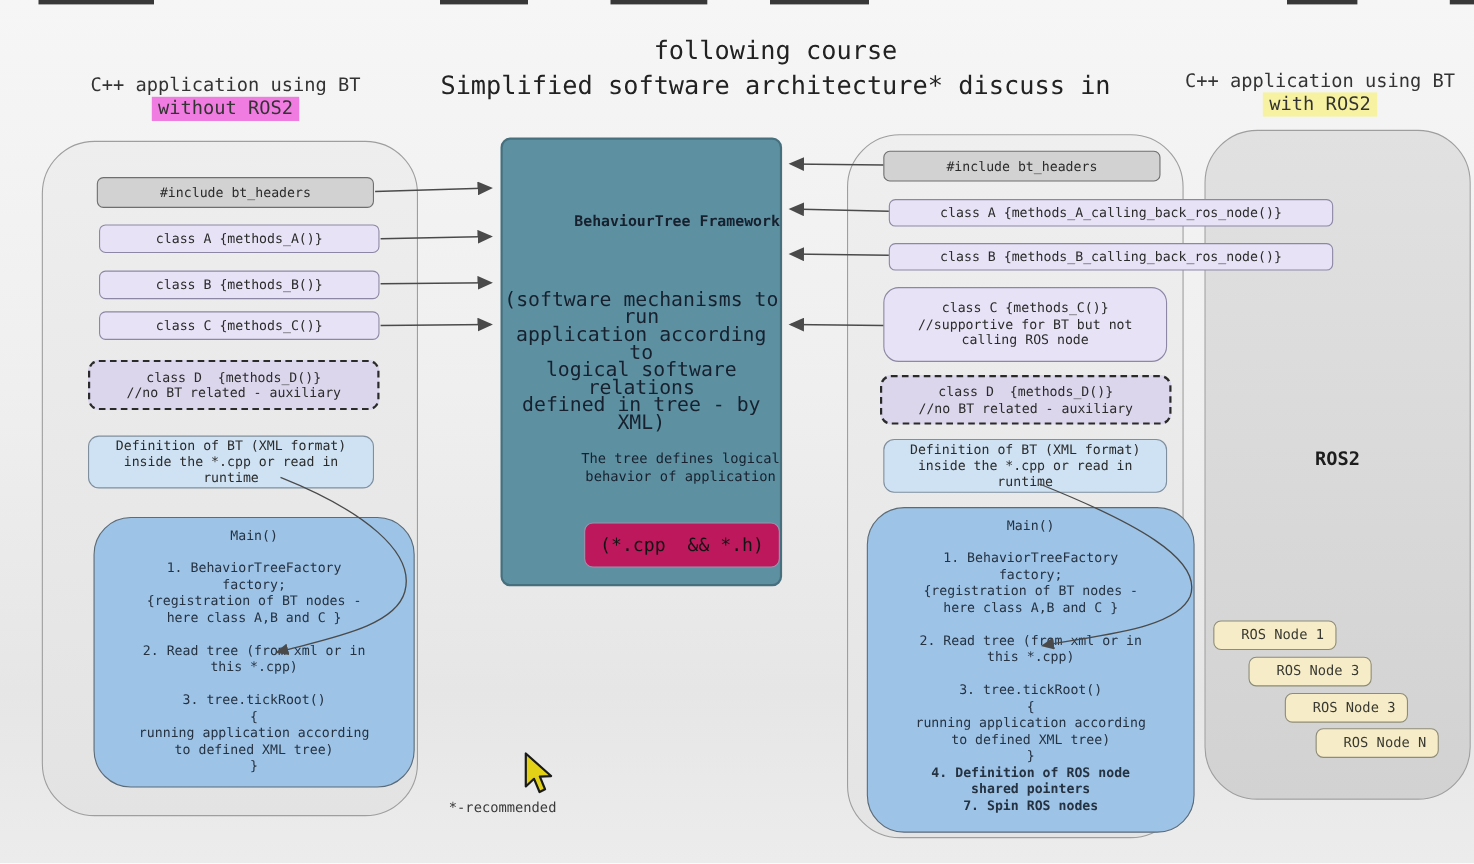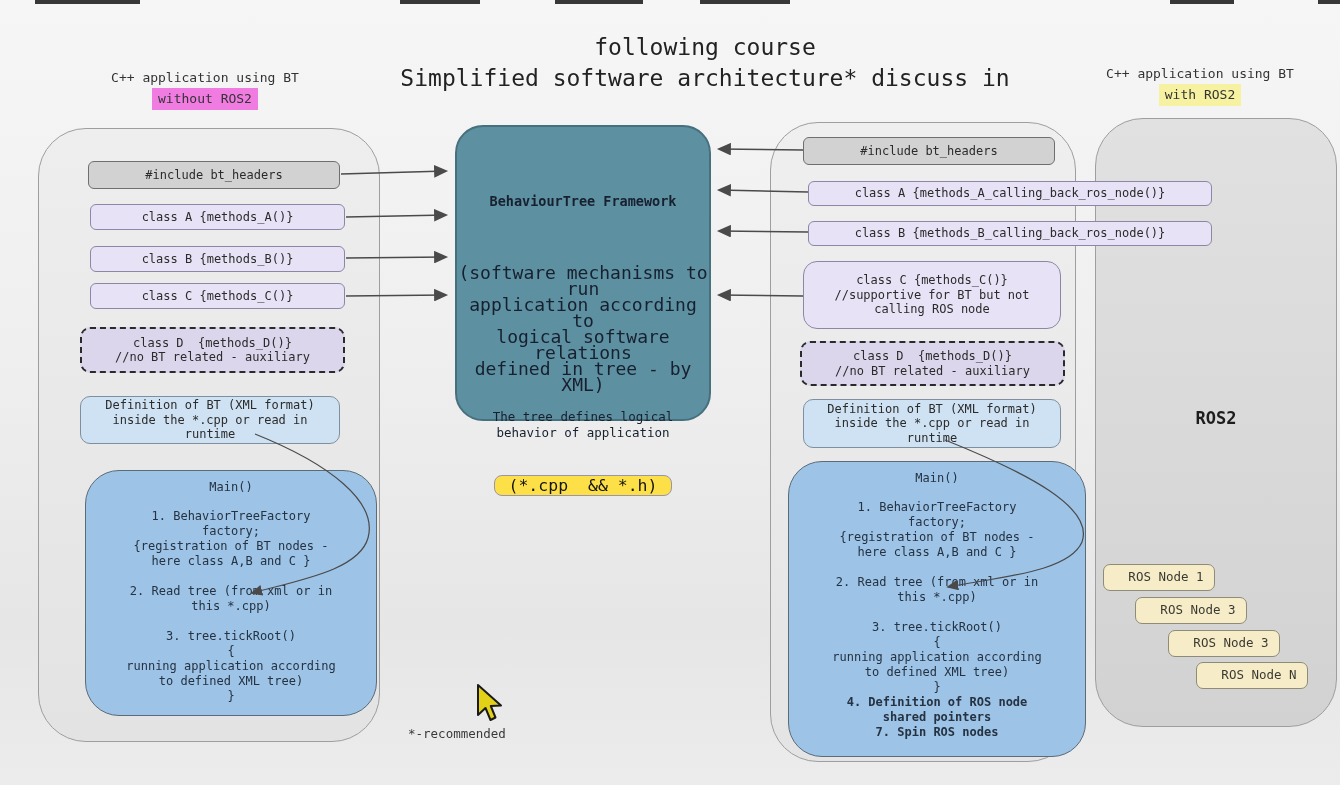--- a/index.html
+++ b/index.html
@@ -8,21 +8,21 @@
   .page {
     position:relative; width:1340px; height:785px; overflow:hidden;
     background:linear-gradient(180deg,#f6f6f6 0%,#efefef 45%,#e6e6e6 80%,#ececec 100%);
     color:#2e2e2e;
   }
   .topseg { position:absolute; top:0; height:4px; background:#1e1e1e; opacity:.88; }
 
   .title { position:absolute; left:300px; top:32px; width:810px; text-align:center;
            font-size:23px; line-height:31px; color:#222; }
 
-  .col-header { position:absolute; text-align:center; font-size:13px; line-height:20px; color:#333; }
+  .col-header { position:absolute; text-align:center; font-size:17px; line-height:20px; color:#333; }
   .hl { padding:1px 6px; display:inline-block; }
   .hl-pink { background:#f07ce1; }
   .hl-yellow { background:#f7f2a2; }
 
   .container { position:absolute; border:1.5px solid #9e9e9e; border-radius:48px; z-index:1; }
   .c-left  { left:38px;  top:128px; width:342px; height:614px; background:linear-gradient(180deg,#eeeeee,#e3e3e3); }
   .c-right { left:770px; top:122px; width:306px; height:640px; background:linear-gradient(180deg,#efefef,#e4e4e4); }
   .c-ros   { left:1095px; top:118px; width:242px; height:609px; background:linear-gradient(180deg,#e1e1e1,#d2d2d2); }
 
   .box { position:absolute; z-index:2; display:flex; align-items:center; justify-content:center;
@@ -32,27 +32,27 @@
   .b-lav-r  { background:#e7e2f5; border:1.5px solid #8d87a5; border-radius:14px; }
   .b-dash   { background:#dcd6ec; border:2px dashed #2a2a2a; border-radius:10px; }
   .b-blue   { background:#cfe2f3; border:1.5px solid #7f8f9e; border-radius:10px; }
   .b-main   { background:#9dc3e6; border:1.5px solid #5b6b78; border-radius:34px;
               flex-direction:column; justify-content:flex-start; font-size:12px; line-height:15px; color:#253242; }
   .b-main .m-title { margin-top:9px; }
   .b-main .m-body  { margin-top:14px; white-space:pre-line; }
   .b-main .m-bold  { font-weight:bold; white-space:pre-line; }
   .b-cream { background:#f6ecc8; border:1.5px solid #8e8c76; border-radius:7px; font-size:12.5px; color:#3a3a32;padding-left:14px; }
 
-  .center-box { position:absolute; left:455px; top:125px; width:256px; height:296px; z-index:2;
-    background:#5d90a1; border:2px solid #47707e; border-radius:28px;
-    display:flex; flex-direction:column; align-items:center; text-align:center; color:#17202e; }
+  .center-box { position:absolute; left:455px; top:125px; width:256px; height:408px; z-index:2;
+    background:#5d90a1; border:2px solid #47707e; border-radius:9px;
+    display:flex; flex-direction:column; align-items:flex-end; text-align:center; color:#17202e; }
   .cb-title { margin-top:66px; font-weight:bold; font-size:13.5px; }
   .cb-body  { margin-top:56px; font-size:18px; line-height:16px; white-space:pre-line; }
   .cb-body2 { margin-top:16px; font-size:12.5px; line-height:16px; white-space:pre-line; }
-  .cb-files { margin-top:34px; width:178px; height:41px; background:#fde047; border:1.5px solid #9a94ac;
+  .cb-files { margin-top:34px; width:178px; height:41px; background:#be185d; border:1.5px solid #9a94ac;
               border-radius:8px; display:flex; align-items:center; justify-content:center;
               font-size:16.5px; color:#141414; white-space:pre; }
 
   .ros2-label { position:absolute; left:1095px; top:408px; width:242px; text-align:center; z-index:2;
                 font-weight:bold; font-size:17px; color:#1d1d1d; }
 
   .footnote { position:absolute; left:408px; top:726px; font-size:12.5px; color:#3a3a3a; }
 
   svg.overlay { position:absolute; left:0; top:0; z-index:3; pointer-events:none; }
   .cursor { position:absolute; left:468px; top:682px; z-index:4; }

